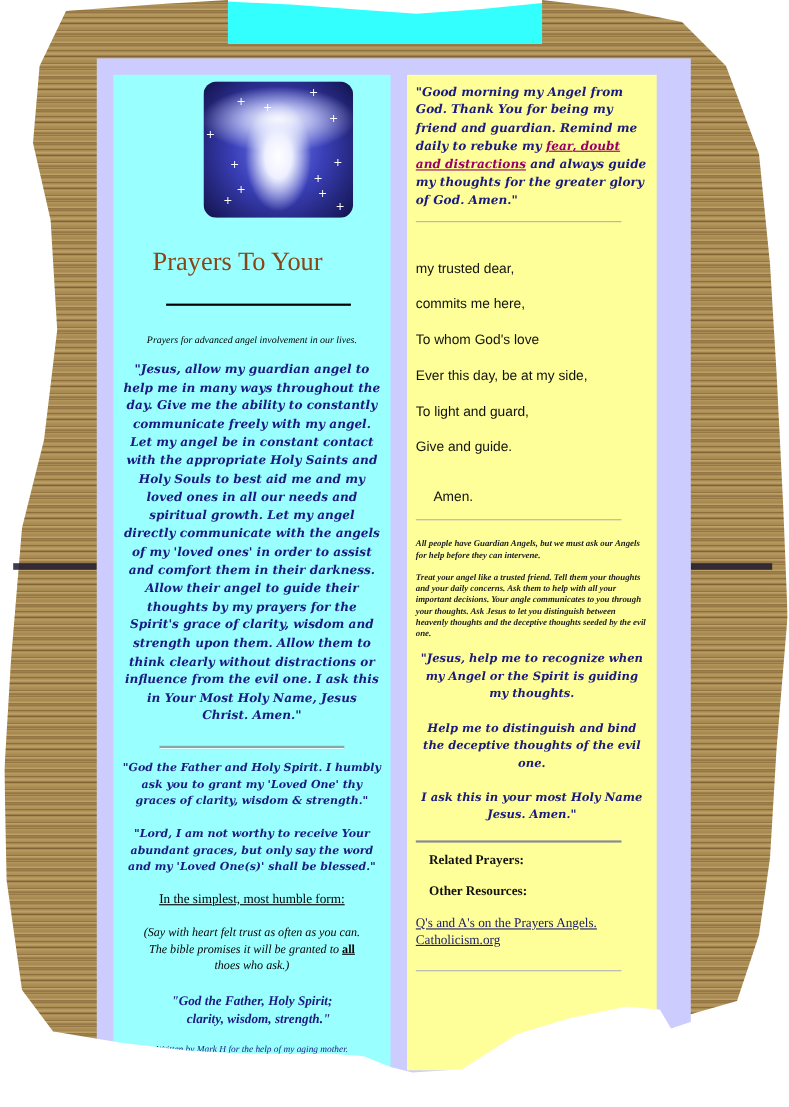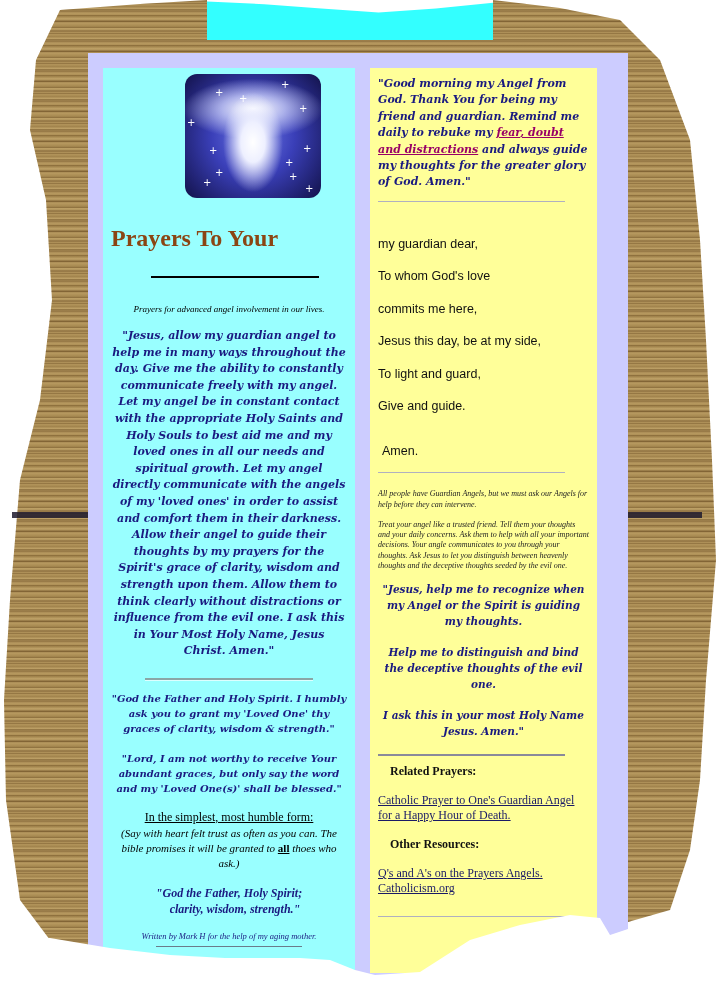--- a/index.html
+++ b/index.html
@@ -66,55 +66,55 @@
     display: block; margin: 0 0 0 74px; width: 136px; height: 124px;
     border-radius: 12px;
     background:
       radial-gradient(ellipse 30px 50px at 50% 55%, #ffffff 0%, #eef0ff 40%, rgba(200,210,255,0) 100%),
       radial-gradient(ellipse 70px 30px at 50% 28%, #ffffff 0%, rgba(220,225,255,0.7) 45%, rgba(120,130,230,0) 100%),
       radial-gradient(circle at 50% 50%, #6f7be8 0%, #3a3fb8 45%, #12124a 100%);
     position: relative; overflow: hidden;
   }
   .star { position: absolute; color: #ffffff; font-size: 10px; line-height: 10px; font-family: "DejaVu Sans", sans-serif; }
   .title {
-    margin: 26px 0 0 0; text-align: left; padding-right: 26px;
-    font-size: 24px; line-height: 28px; color: #8b4513; font-weight: bold;
+    margin: 26px 0 0 0; text-align: center; padding-right: 26px;
+    font-size: 24px; line-height: 28px; color: #8b4513; font-weight: normal;
   }
   .title-rule { width: 168px; height: 2px; background: #000; margin: 24px 0 0 40px; }
   .tagline { font-style: italic; font-size: 9px; text-align: center; margin: 26px 0 0 0; color: #000; }
   .prayer-main {
     font-family: "DejaVu Serif", serif; font-style: italic; font-weight: bold;
     font-size: 11px; line-height: 16.6px; color: #1a1a80; margin: 14px 0 0 0;
   }
   .u { }
   .hr-left { width: 168px; height: 2px; background: #8aa6a6; margin: 18px auto 0 auto; border-bottom: 1px solid #dff; }
   .prayer-small {
     font-family: "DejaVu Serif", serif; font-style: italic; font-weight: bold;
     font-size: 10px; line-height: 15px; color: #1a1a80; margin: 10px 0 0 0;
   }
   .humble-head { font-size: 12px; line-height: 15px; text-decoration: underline; color: #000; margin: 14px 0 0 0; }
-  .humble-note { font-style: italic; font-size: 11px; line-height: 15px; color: #000; margin: 1px; }
+  .humble-note { font-style: italic; font-size: 11px; line-height: 15px; color: #000; margin: 16px; }
   .humble-note b { text-decoration: underline; font-style: normal; }
   .short-prayer { font-style: italic; font-weight: bold; font-size: 12px; line-height: 16px; color: #1a1a80; margin: 14px 0 0 0; }
   .credit { font-style: italic; font-size: 8.5px; color: #1a1a80; margin: 14px 0 0 0; }
   .hr-credit { width: 146px; height: 1px; background: #6b7b8a; margin: 5px auto 0 auto; }
 
   .morning {
     font-family: "DejaVu Serif", serif; font-style: italic; font-weight: bold;
     font-size: 11px; line-height: 16.4px; color: #1a1a80; margin: 0;
   }
   .morning a { color: #990066; text-decoration: underline; }
   .hr-right { width: 187px; height: 1px; background: #b0b0c0; margin: 10px 0 0 0; }
   .poem {
     font-family: "Liberation Sans", sans-serif; font-size: 12.5px; line-height: 16.2px;
     color: #111; margin: 18px 0 0 0; white-space: pre-line;
   }
-  .poem-amen { font-family: "Liberation Sans", sans-serif; font-size: 12.5px; color: #111; margin: 14px 0 0 4px; }
+  .poem-amen { font-family: "Liberation Sans", sans-serif; font-size: 12.5px; color: #111; margin: 14px 0 0 16px; }
   .note {
-    font-style: italic; font-size: 8px; line-height: 10.2px; color: #222; margin: 10px 0 0 0;
+    font-style: italic; font-size: 8px; line-height: 10.2px; color: #222; margin: 10px 0 0 0; font-weight: bold;
   }
   .prayer-right {
     font-family: "DejaVu Serif", serif; font-style: italic; font-weight: bold;
     font-size: 10.5px; line-height: 16px; color: #1a1a80; text-align: center; margin: 10px 0 0 0;
   }
   .prayer-right p { margin: 0 0 15px 0; }
   .hr-right2 { width: 187px; height: 2px; background: #8a8a9a; margin: 0; }
   .section-head { font-weight: bold; font-size: 12px; color: #111; margin: 8px 0 0 12px; }
   .res-link { display: block; font-size: 12px; line-height: 15px; color: #1a1a66; text-decoration: underline; margin: 14px 0 0 0; }
 </style>
@@ -160,37 +160,36 @@
     <span style="padding-left:12px;">clarity, wisdom, strength."</span>
   </p>
   <p class="credit">Written by Mark H for the help of my aging mother.</p>
   <div class="hr-credit"></div>
 </div>
 
 <div class="col-right">
   <p class="morning"><span>"Good morning my Angel from God.  Thank You for being my friend and guardian.  Remind me daily to rebuke my </span><a href="#">fear, doubt and distractions</a><span> and always guide my thoughts for the greater glory of God.  Amen."</span></p>
   <div class="hr-right"></div>
   <div class="poem">
-    <div>my guardian dear,</div>
+    <div>my trusted dear,</div>
+    <div>commits me here,</div>
     <div>To whom God's love</div>
-    <div>commits me here,</div>
-    <div>Jesus this day, be at my side,</div>
+    <div>Ever this day, be at my side,</div>
     <div>To light and guard,</div>
     <div>Give and guide.</div>
   </div>
   <p class="poem-amen">Amen.</p>
   <div class="hr-right" style="margin-top:14px;"></div>
   <p class="note" style="margin-top:16px;">All people have Guardian Angels, but we must ask our Angels for help before they can intervene.</p>
   <p class="note">Treat your angel like a trusted friend.  Tell them your thoughts and your daily concerns.  Ask them to help with all your important decisions.  Your angle communicates to you through your thoughts.  Ask Jesus to let you distinguish between heavenly thoughts and the deceptive thoughts seeded by the evil one.</p>
   <div class="prayer-right">
     <p>"Jesus, help me to recognize when my Angel or the Spirit is guiding my thoughts.</p>
     <p>Help me to distinguish and bind the deceptive thoughts of the evil one.</p>
     <p>I ask this in your most Holy Name Jesus.  Amen."</p>
   </div>
   <div class="hr-right2"></div>
   <p class="section-head">Related Prayers:</p>
-  <a href="#" class="res-link">Catholic Prayer to One's Guardian Angel for a Happy Hour of Death.</a>
   <p class="section-head" style="margin-top:14px;">Other Resources:</p>
   <a href="#" class="res-link"><span>Q's and A's on the Prayers Angels.</span><br><span> Catholicism.org</span></a>
   <div class="hr-right" style="margin-top:20px;"></div>
 </div>
 
 <div class="bottom-mask"></div>
 
 </body></html>

